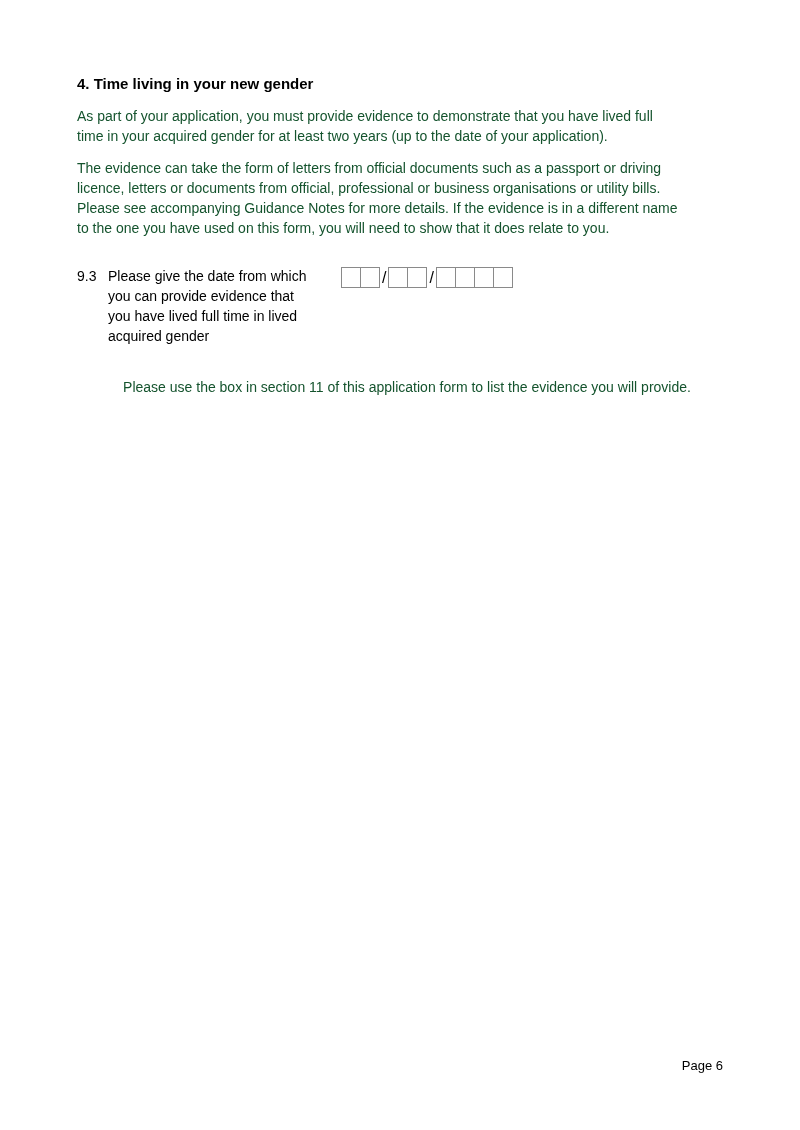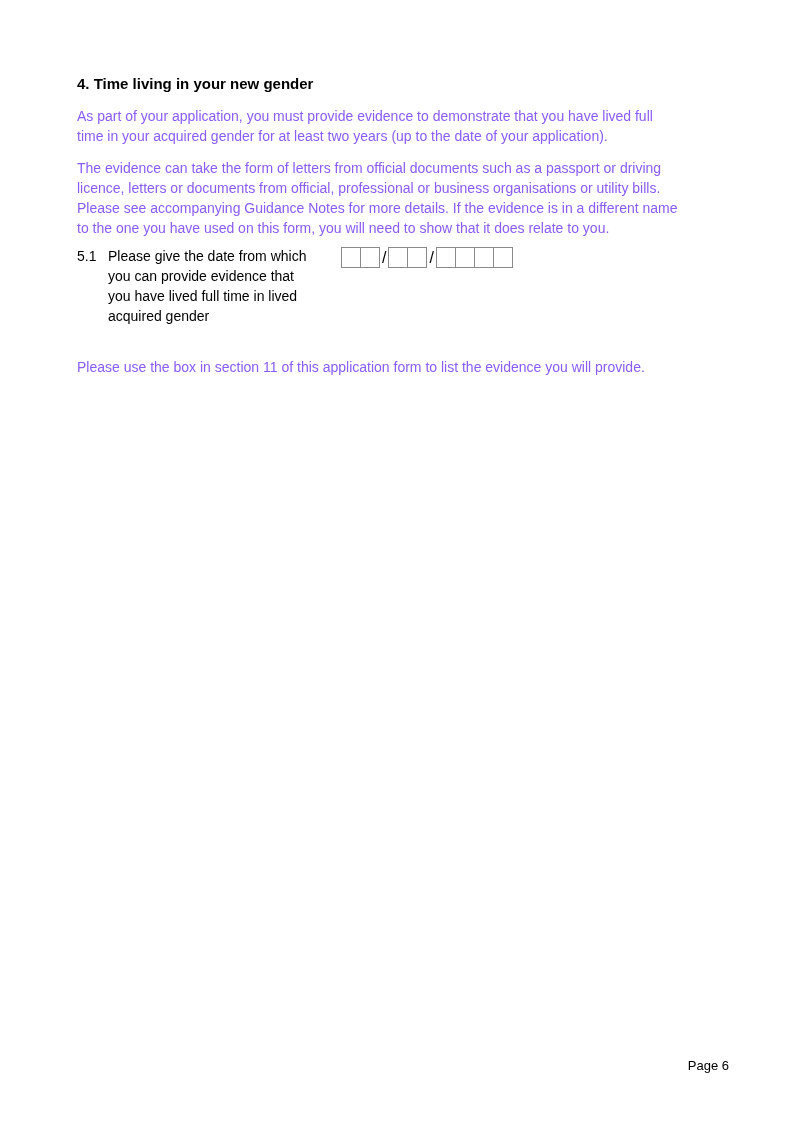--- a/index.html
+++ b/index.html
@@ -23,23 +23,23 @@
     font-weight: bold;
     line-height: 20px;
     margin-bottom: 12px;
     color: #000000;
   }
   .para {
     font-size: 14px;
     line-height: 20px;
     white-space: pre-line;
     margin-bottom: 12px;
-    color: #8b5cf6;
+    color: #14532d;
   }
-  .para2 { margin-bottom: 8px; }
+  .para2 { margin-bottom: 28px; }
   .question {
     display: flex;
     align-items: flex-start;
     margin-bottom: 0;
   }
   .qnum {
     width: 31px;
     font-size: 14px;
     line-height: 20px;
     flex: 0 0 31px;
@@ -66,25 +66,25 @@
     text-align: center;
     line-height: 19px;
   }
   .cell + .cell { margin-left: -1px; }
   .sep {
     font-size: 16px;
     line-height: 21px;
     margin: 0 2px;
     color: #000000;
   }
-  .note { margin-top: 31px; margin-bottom: 16px; }
+  .note { margin-top: 31px; margin-bottom: 16px; text-align: center; }
   .page-number {
     position: absolute;
     top: 1058px;
-    right: 71px;
+    right: 77px;
     font-size: 13px;
     line-height: 16px;
     color: #000000;
   }
 </style>
 </head>
 <body>
 
 <div class="content">
 
@@ -92,21 +92,21 @@
 
   <p class="para">As part of your application, you must provide evidence to demonstrate that you have lived full
 time in your acquired gender for at least two years (up to the date of your application).</p>
 
   <p class="para para2">The evidence can take the form of letters from official documents such as a passport or driving
 licence, letters or documents from official, professional or business organisations or utility bills.
 Please see accompanying Guidance Notes for more details. If the evidence is in a different name
 to the one you have used on this form, you will need to show that it does relate to you.</p>
 
   <div class="question">
-    <div class="qnum">5.1</div>
+    <div class="qnum">9.3</div>
     <div class="qlabel">Please give the date from which
 you can provide evidence that
 you have lived full time in lived
 acquired gender</div>
     <div class="date-input">
       <div class="cells" id="day-cells">
           <div class="cell"></div>
           <div class="cell"></div>
         </div>
       <span class="sep">/</span>

